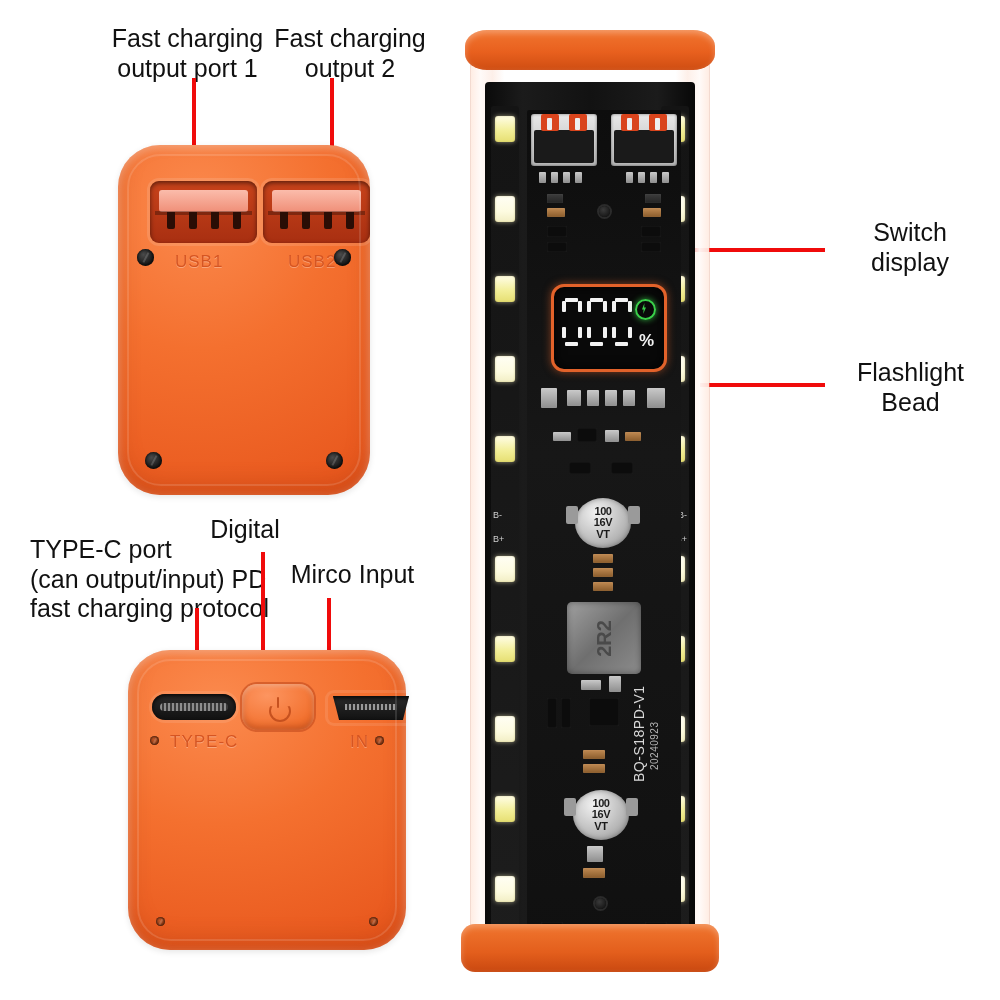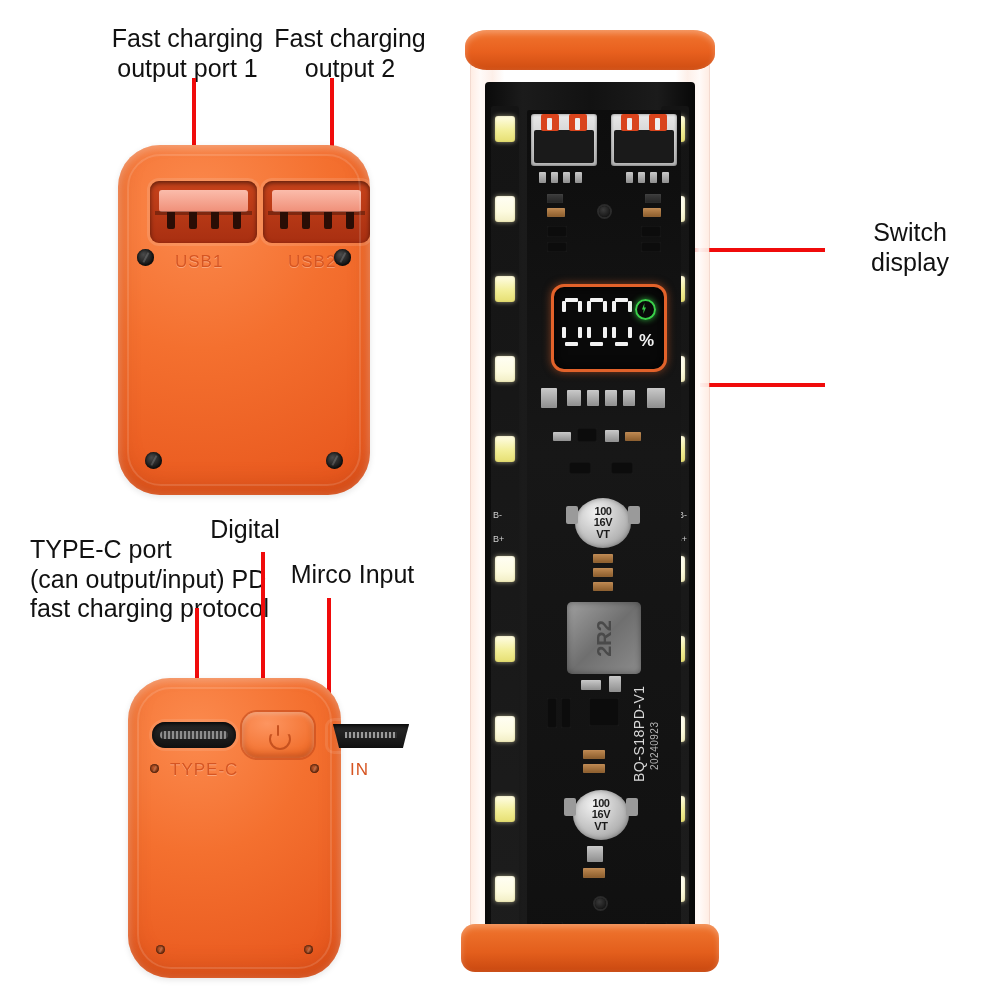--- a/index.html
+++ b/index.html
@@ -205,20 +205,22 @@
 (can output/input) PD
 fast charging protocol</div>
 
   <div class="anno center" style="left:185px;top:515px;width:120px;">Digital</div>
 
   <div class="anno center" style="left:270px;top:560px;width:165px;">Mirco Input</div>
 
   <div class="anno center" style="left:830px;top:218px;width:160px;">Switch
 display</div>
 
+  <div class="anno center" style="left:828px;top:358px;width:165px;">Flashlight
+Bead</div>
 
   <div class="line-v" style="left:192px;top:78px;height:118px;"></div>
   <div class="line-v" style="left:330px;top:78px;height:118px;"></div>
 
   <div class="line-v" style="left:195px;top:608px;height:98px;"></div>
   <div class="line-v" style="left:261px;top:552px;height:152px;"></div>
   <div class="line-v" style="left:327px;top:598px;height:108px;"></div>
 
   <div class="line-h" style="left:660px;top:248px;width:165px;"></div>
   <div class="line-h" style="left:700px;top:383px;width:125px;"></div>
@@ -245,21 +247,21 @@
 
     <div class="cap-label" style="left:57px;top:107px;">USB1</div>
     <div class="cap-label" style="left:170px;top:107px;">USB2</div>
 
     <div class="screw" style="left:19px;top:104px;"></div>
     <div class="screw" style="right:19px;top:104px;"></div>
     <div class="screw" style="left:27px;bottom:26px;"></div>
     <div class="screw" style="right:27px;bottom:26px;"></div>
   </div>
 
-  <div class="cap" style="left:128px;top:650px;width:213px;height:300px;margin-top:28px;">
+  <div class="cap" style="left:128px;top:650px;width:278px;height:300px;">
 
     <div class="typec" style="left:24px;top:44px;"></div>
 
     <div class="switch" style="left:114px;top:34px;">
       <span class="pw-icon"></span>
     </div>
 
     <div class="micro-ring" style="left:200px;top:43px;"></div>
     <div class="micro" style="left:205px;top:46px;"></div>
 

